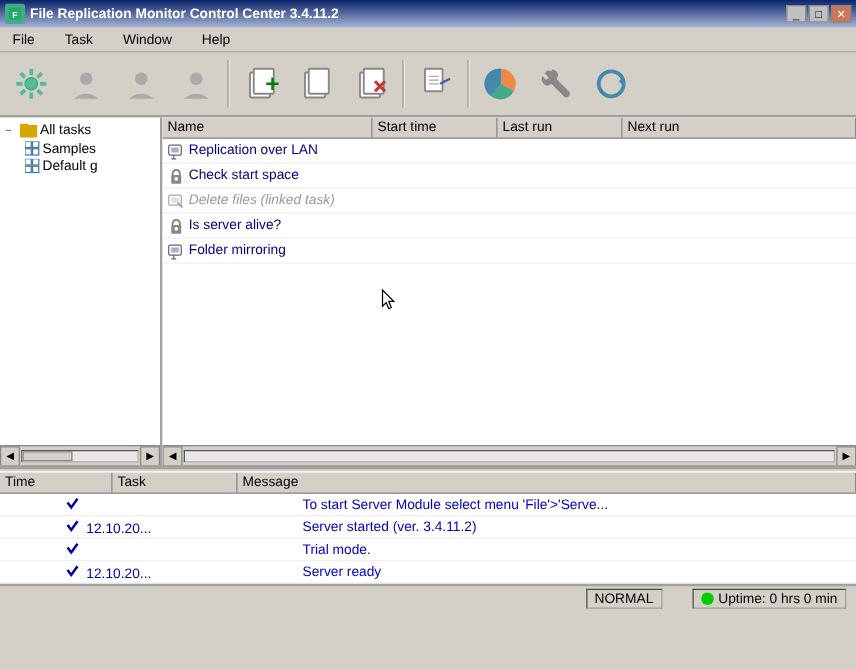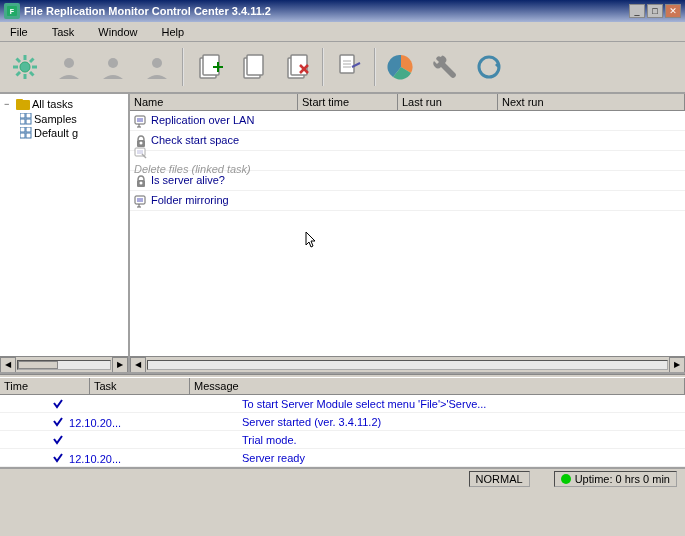--- a/index.html
+++ b/index.html
@@ -176,21 +176,21 @@
     .task-cell {
       padding: 2px 4px;
       overflow: hidden;
       white-space: nowrap;
       font-size: 11px;
       display: flex;
       align-items: flex-start;
       gap: 3px;
     }
     .task-cell.name { width: 200px; color: #00008b; }
-    .task-cell.name.linked { color: #999; flex-direction: column; }
+    .task-cell.name.linked { color: #999; }
     .task-cell.start { width: 100px; }
     .task-cell.lastrun { width: 100px; }
     .task-cell.lastevent { width: 100px; }
     .task-cell.nextrun { flex: 1; }
 
     
     .h-scroll-bar {
       height: 16px;
       background: #d4d0c8;
       border-top: 1px solid #888;

